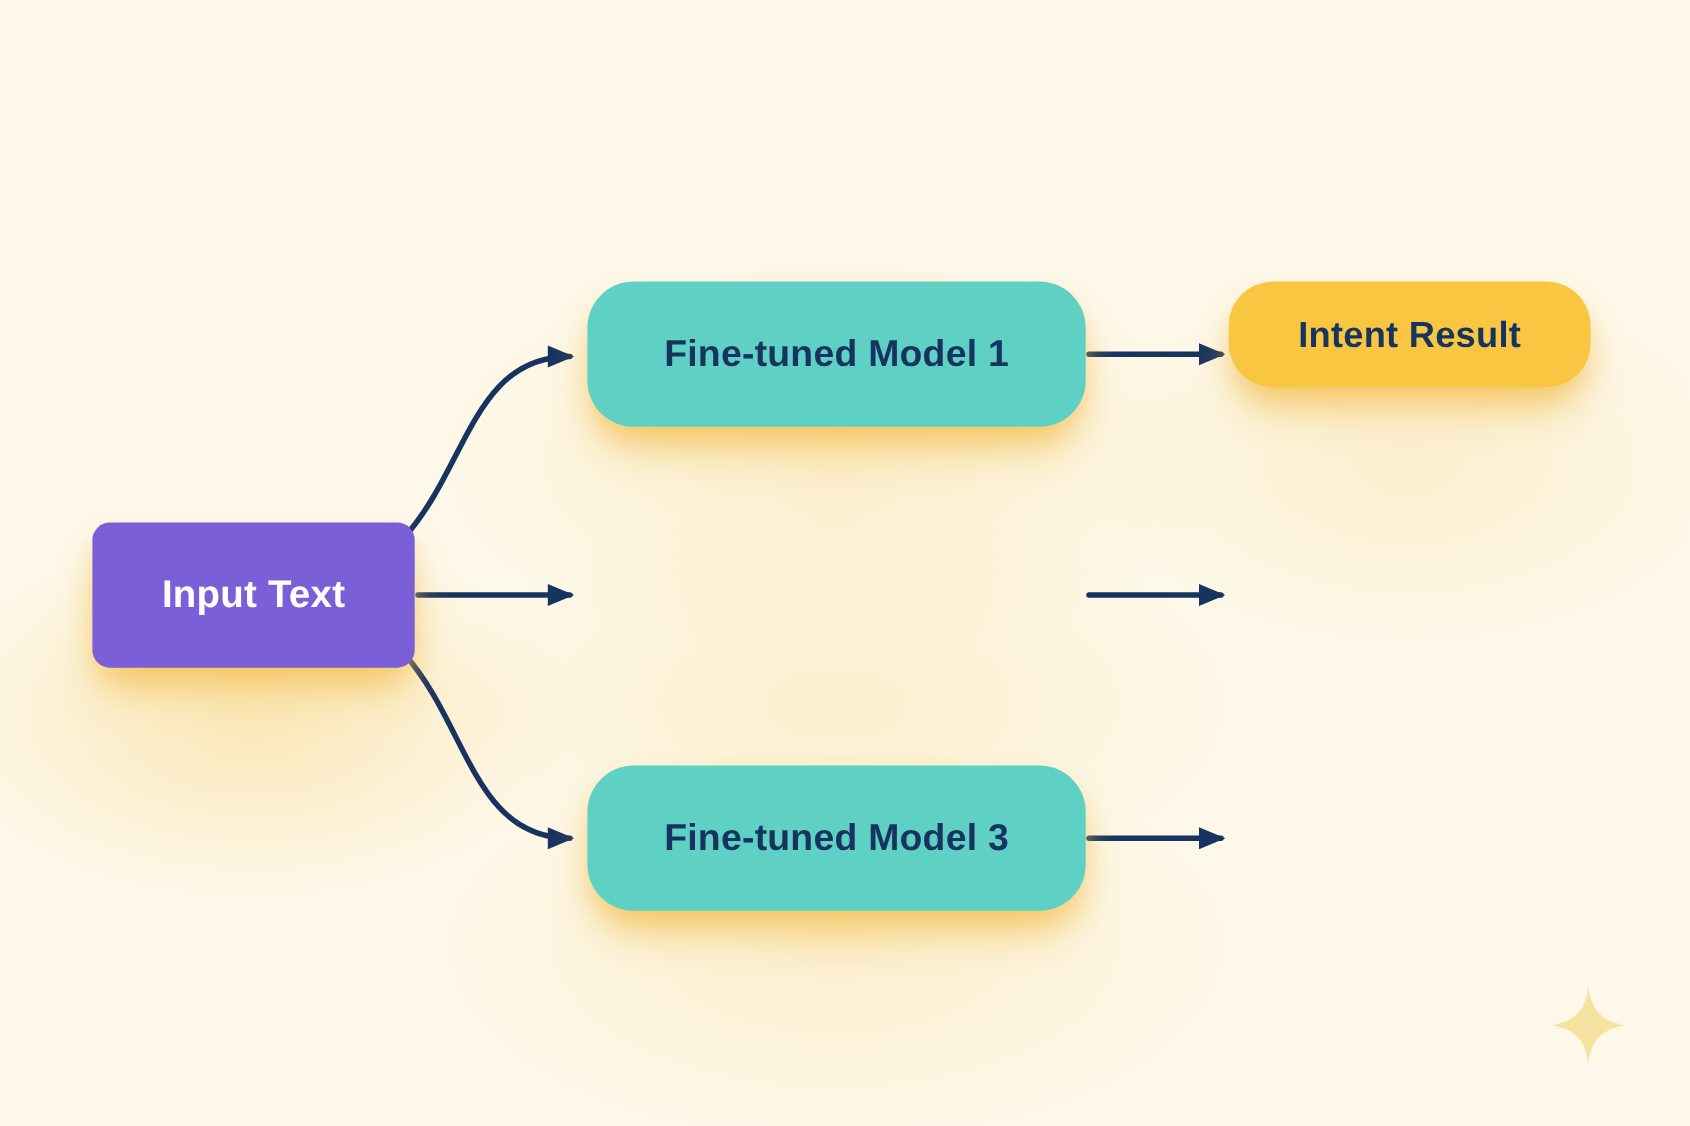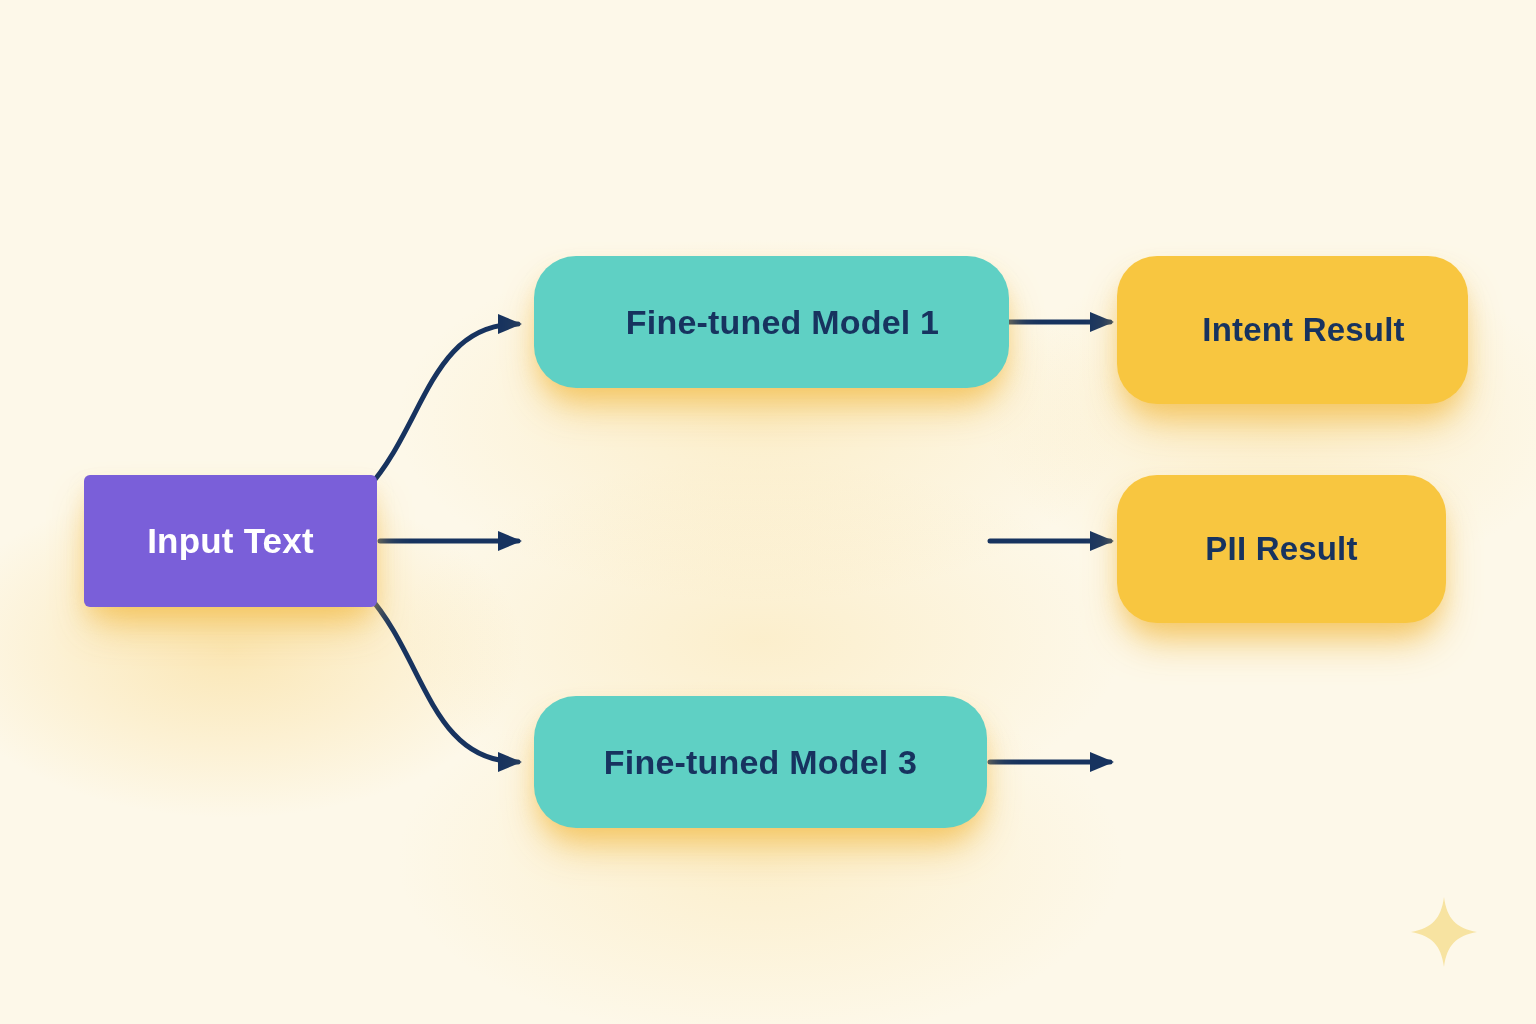--- a/index.html
+++ b/index.html
@@ -30,39 +30,39 @@
     justify-content: center;
     text-align: center;
     font-weight: 700;
     letter-spacing: 0.2px;
     box-shadow: 0 24px 38px -8px rgba(243, 193, 84, 0.85),
                 0 10px 20px -4px rgba(243, 193, 84, 0.35);
   }
   .node-input {
     left: 84px;  top: 475px;  width: 293px; height: 132px;
     background: #7a5fd9;
-    border-radius: 6px;
+    border-radius: 16px;
     color: #ffffff;
     font-size: 35px;
   }
   .node-model {
     left: 534px; width: 453px; height: 132px;
     background: #5fd0c4;
     border-radius: 42px;
     color: #17335f;
     font-size: 34px;
   }
   .node-result {
-    left: 1117px; width: 329px; height: 148px;
+    left: 1117px; width: 329px; height: 96px;
     background: #f8c640;
     border-radius: 40px;
     color: #17335f;
     font-size: 33px;
   }
-  .row-1 { top: 256px; padding-left: 22px; }
+  .row-1 { top: 256px; }
   .row-2 { top: 475px; }
   .row-3 { top: 696px; text-align: right; }
   .arrows-layer, .sparkle-layer {
     position: absolute;
     left: 0; top: 0;
     width: 1536px; height: 1024px;
     pointer-events: none;
   }
 </style>
 </head>
@@ -93,22 +93,19 @@
   <div class="node node-model row-1">
     <span>Fine-tuned Model 1</span>
   </div>
   <div class="node node-model row-3">
     <span>Fine-tuned Model 3</span>
   </div>
 
   <div class="node node-result row-1">
     <span>Intent Result</span>
   </div>
-  <div class="node node-result row-2">
-    <span>PII Result</span>
-  </div>
 
   <svg class="sparkle-layer" viewBox="0 0 1536 1024" xmlns="http://www.w3.org/2000/svg">
     <path d="M1444 897 C1447 919, 1456 928, 1477 932 C1456 936, 1447 945, 1444 967
              C1441 945, 1432 936, 1411 932 C1432 928, 1441 919, 1444 897 Z" fill="#f7e3a1"></path>
   </svg>
 
 </div>
 
 </body></html>

